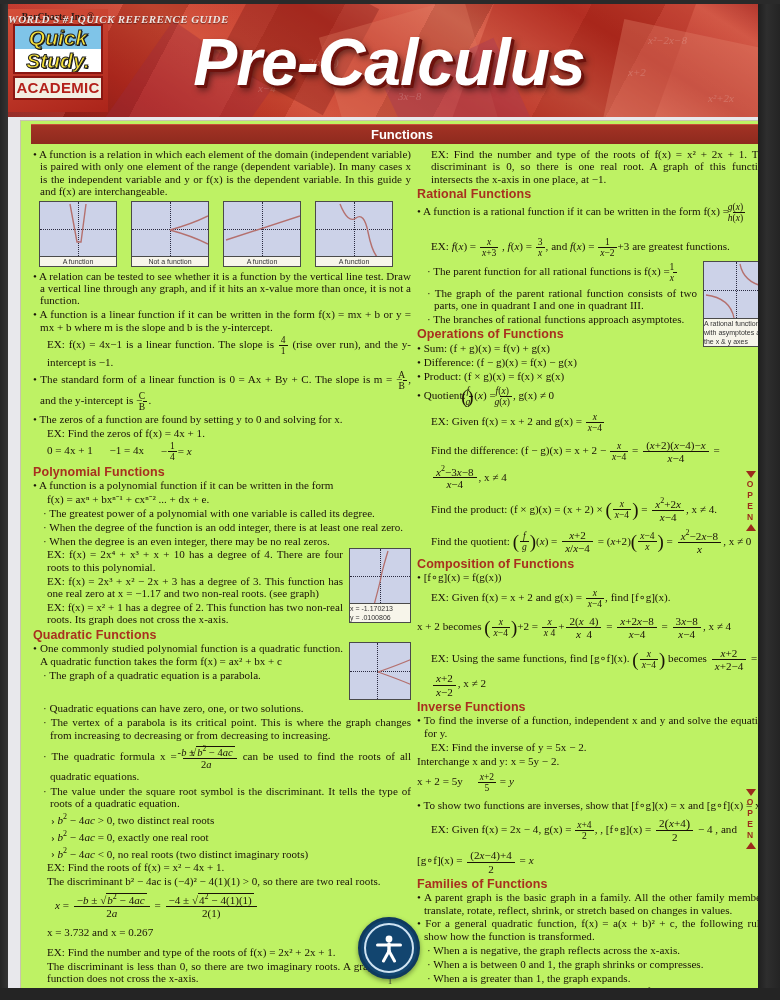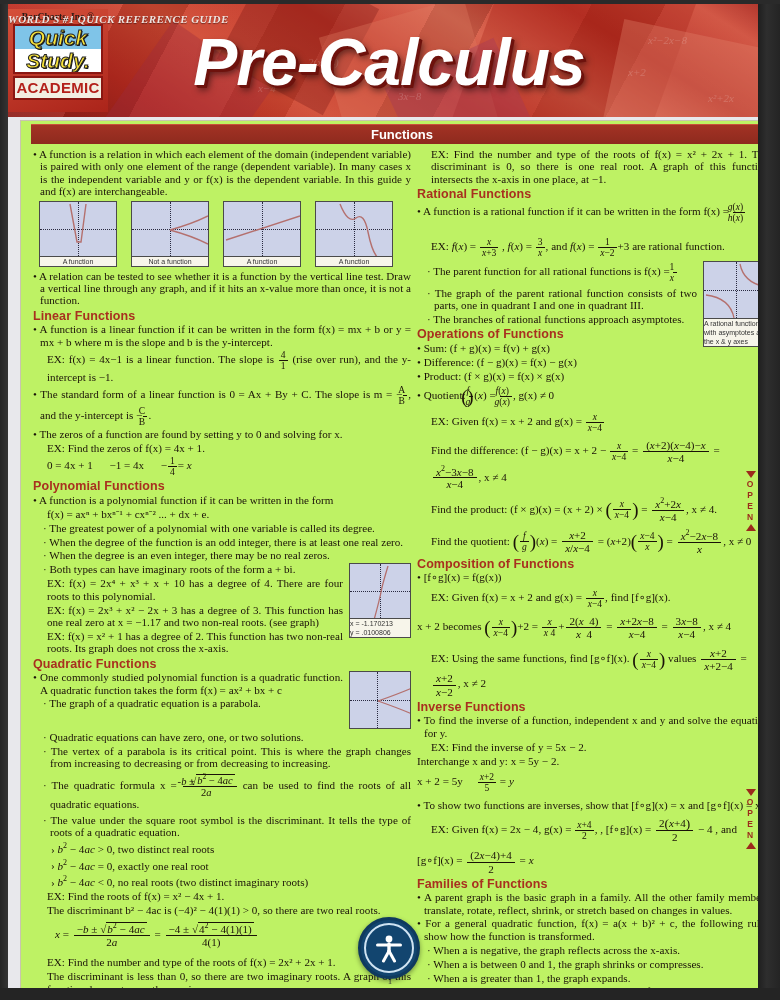--- a/index.html
+++ b/index.html
@@ -316,21 +316,20 @@
             <svg width="78" height="56" style="position:absolute;left:0;top:0">
               <path d="M24,2 Q32,22 40,16 Q48,10 52,30 Q56,50 62,56" fill="none" stroke="#b4706e" stroke-width="1.4"></path>
             </svg>
           </div>
           <div class="gcap">A function</div>
         </div>
       </div>
 
       <p class="b just bullet">A relation can be tested to see whether it is a function by the vertical line test. Draw a vertical line through any graph, and if it hits an x-value more than once, it is not a function.</p>
 
-      <div class="sec">Linear Functions</div>
       <p class="b just bullet">A function is a linear function if it can be written in the form f(x) = mx + b or y = mx + b where m is the slope and b is the y-intercept.</p>
       <p class="ex just">
         <span>EX: f(x) = 4x−1 is a linear function. The slope is</span>
         <span class="fr"><span class="n">4</span><span class="d">1</span></span>
         <span>(rise over run), and the y-intercept is −1.</span>
       </p>
       <p class="b just bullet">
         <span>The standard form of a linear function is 0 = Ax + By + C. The slope is m = −</span><span class="fr"><span class="n">A</span><span class="d">B</span></span><span>, and the y-intercept is −</span><span class="fr"><span class="n">C</span><span class="d">B</span></span>.
       </p>
       <p class="b just bullet">The zeros of a function are found by setting y to 0 and solving for x.</p>
@@ -357,21 +356,20 @@
           <svg width="62" height="56" style="position:absolute;left:0;top:0">
             <path d="M24,56 Q30,34 31,28 Q32,22 38,2" fill="none" stroke="#b4706e" stroke-width="1.3"></path>
           </svg>
         </div>
         <div class="gcap">
           <div>x = -1.170213</div>
           <div>y = .0100806</div>
         </div>
       </div>
 
-      <p class="b2 just dash">Both types can have imaginary roots of the form a + bi.</p>
       <p class="ex just">EX: f(x) = 2x⁴ + x³ + x + 10 has a degree of 4. There are four roots to this polynomial.</p>
       <p class="ex just">EX: f(x) = 2x³ + x² − 2x + 3 has a degree of 3. This function has one real zero at x = −1.17 and two non-real roots. (see graph)</p>
       <p class="ex just">EX: f(x) = x² + 1 has a degree of 2. This function has two non-real roots. Its graph does not cross the x-axis.</p>
 
       <div class="sec" style="clear:both">Quadratic Functions</div>
 
       <div class="floatGraph">
         <div class="gbox" style="height:58px">
           <div class="gaxh" style="top:50%"></div>
             <div class="gaxv" style="left:45%"></div>
@@ -402,42 +400,43 @@
       <p class="ex just">The discriminant b² − 4ac is (−4)² − 4(1)(1) &gt; 0, so there are two real roots.</p>
       <p class="eq" style="margin:6px 0 4px 8px">
         <i>x</i> =
         <span class="frb">
           <span class="n">−<i>b</i> ± <span class="sq">√<span class="rad"><i>b</i><sup>2</sup> − 4<i>ac</i></span></span></span>
           <span class="d">2<i>a</i></span>
         </span>
         =
         <span class="frb">
           <span class="n">−4 ± <span class="sq">√<span class="rad">4<sup>2</sup> − 4(1)(1)</span></span></span>
-          <span class="d">4(1)</span>
+          <span class="d">2(1)</span>
         </span>
       </p>
+      <p class="eq" style="margin-top:6px">x = 3.732 and x = 0.267</p>
       <p class="ex" style="margin-top:8px">EX: Find the number and type of the roots of f(x) = 2x² + 2x + 1.</p>
       <p class="ex just">The discriminant is less than 0, so there are two imaginary roots. A graph of this function does not cross the x-axis.</p>
     </div>
 
     <div class="col" id="colR">
 
       <p class="ex just">EX: Find the number and type of the roots of f(x) = x² + 2x + 1. The discriminant is 0, so there is one real root. A graph of this function intersects the x-axis in one place, at −1.</p>
 
       <div class="sec">Rational Functions</div>
       <p class="b just bullet">
         <span>A function is a rational function if it can be written in the form  f(x) =</span>
         <span class="fr"><span class="n"><i>g</i>(<i>x</i>)</span><span class="d"><i>h</i>(<i>x</i>)</span></span>
       </p>
       <p class="ex" style="margin-top:14px">
         <span>EX:</span>
         <i>f</i>(<i>x</i>) = <span class="fr"><span class="n"><i>x</i></span><span class="d"><i>x</i>+3</span></span> ,
         <i>f</i>(<i>x</i>) = <span class="fr"><span class="n">3</span><span class="d"><i>x</i></span></span>, and
         <i>f</i>(<i>x</i>) = <span class="fr"><span class="n">1</span><span class="d"><i>x</i>−2</span></span>+3
-        <span>are rational function.</span>
+        <span>are greatest functions.</span>
       </p>
 
       <div class="floatGraph" style="margin-top:2px">
         <div class="gbox" style="width:66px;height:58px">
           <div class="gaxh" style="top:50%"></div>
             <div class="gaxv" style="left:50%"></div>
           <svg width="66" height="58" style="position:absolute;left:0;top:0">
             <path d="M36,2 Q40,22 64,25" fill="none" stroke="#b4706e" stroke-width="1.3"></path>
             <path d="M2,33 Q26,36 30,56" fill="none" stroke="#b4706e" stroke-width="1.3"></path>
           </svg>
@@ -493,21 +492,21 @@
       <p class="pl" style="margin-top:6px">
         <span>x + 2 becomes</span>
         <span class="paren">(</span><span class="fr"><span class="n"><i>x</i></span><span class="d"><i>x</i>−4</span></span><span class="paren">)</span>+2 =
         <span class="fr"><span class="n"><i>x</i></span><span class="d"><i>x</i> 4</span></span>+<span class="frb"><span class="n">2(<i>x</i> &nbsp;4)</span><span class="d"><i>x</i> &nbsp;4</span></span> =
         <span class="frb"><span class="n"><i>x</i>+2<i>x</i>−8</span><span class="d"><i>x</i>−4</span></span> =
         <span class="frb"><span class="n">3<i>x</i>−8</span><span class="d"><i>x</i>−4</span></span><span>, x ≠ 4</span>
       </p>
       <p class="ex" style="margin-top:7px">
         <span>EX: Using the same functions, find [g∘f](x).</span>
         <span class="paren">(</span><span class="fr"><span class="n"><i>x</i></span><span class="d"><i>x</i>−4</span></span><span class="paren">)</span>
-        <span>values</span>
+        <span>becomes</span>
         <span class="frb"><span class="n"><i>x</i>+2</span><span class="d"><i>x</i>+2−4</span></span> =
         <span class="frb"><span class="n"><i>x</i>+2</span><span class="d"><i>x</i>−2</span></span><span>, x ≠ 2</span>
       </p>
 
       <div class="sec">Inverse Functions</div>
       <p class="b just bullet">To find the inverse of a function, independent x and y and solve the equation for y.</p>
       <p class="ex">EX: Find the inverse of y = 5x − 2.</p>
       <p class="pl">Interchange x and y: x = 5y − 2.</p>
       <p class="pl" style="margin-top:5px">
         <span>x + 2 = 5y</span>

